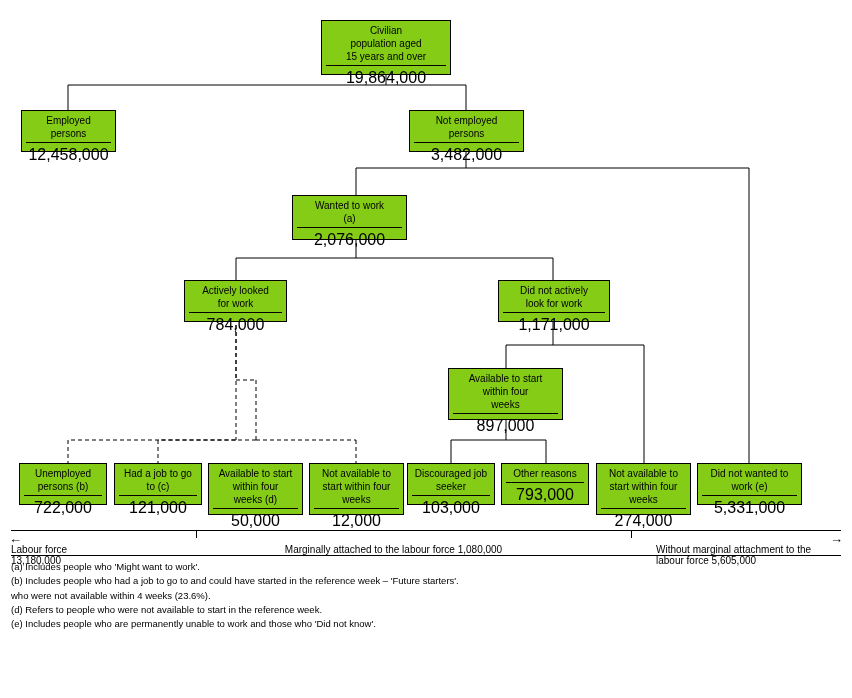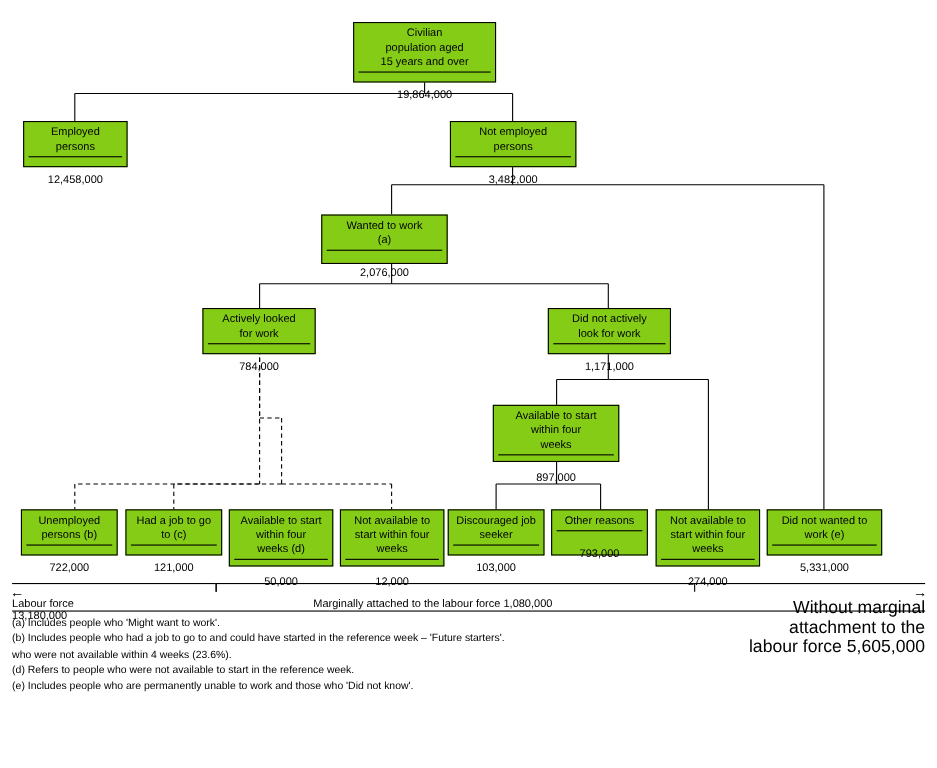--- a/index.html
+++ b/index.html
@@ -22,24 +22,24 @@
       border: 1px solid #000;
       text-align: center;
       background: #84cc16;
       padding: 3px 4px;
       line-height: 1.3;
     }
     .node-label {
       font-size: 10px;
     }
     .node-value {
-      font-size: 10px;
+      font-size: 16px;
       border-top: 1px solid #000;
       margin-top: 2px;
-      padding-top: 14px;
+      padding-top: 2px;
     }
     svg.lines {
       position: absolute;
       top: 0;
       left: 0;
       width: 830px;
       height: 590px;
       overflow: visible;
     }
     svg.lines line, svg.lines path {
@@ -201,21 +201,21 @@
       <div style="position:absolute; left:620px; top:10px; width:210px; border-top:1px solid #000; display:flex; align-items:center; justify-content:flex-end;">
         <span style="font-size:13px; margin-right:-2px;">→</span>
       </div>
     </div>
     <div style="display:flex; justify-content:space-between; align-items:flex-start;">
       <div style="width:120px; font-size:10px;">
         <div>Labour force</div>
         <div>13,180,000</div>
       </div>
       <div style="flex:1; text-align:center; font-size:10px;">Marginally attached to the labour force  1,080,000</div>
-      <div style="width:185px; font-size:16px; text-align:right; white-space:pre-line;">Without marginal attachment to the
+      <div style="width:185px; font-size:10px; text-align:left; white-space:pre-line;">Without marginal attachment to the
 labour force  5,605,000</div>
     </div>
   </div>
 
   <div style="position:absolute; top:545px; left:0; width:830px;">
     <div style="border-top:1px solid #000; padding-top:4px;">
       <div style="font-size:9.5px; line-height:1.5;">(a) Includes people who 'Might want to work'.</div>
       <div style="font-size:9.5px; line-height:1.5;">(b) Includes people who had a job to go to and could have started in the reference week – 'Future starters'.</div>
       <div style="font-size:9.5px; line-height:1.5;">     who were not available within 4 weeks (23.6%).</div>
       <div style="font-size:9.5px; line-height:1.5;">(d) Refers to people who were not available to start in the reference week.</div>

